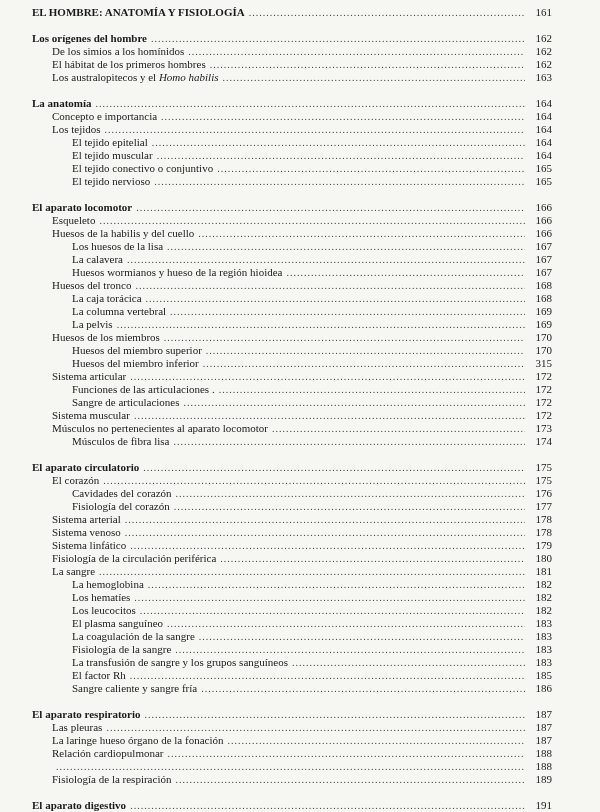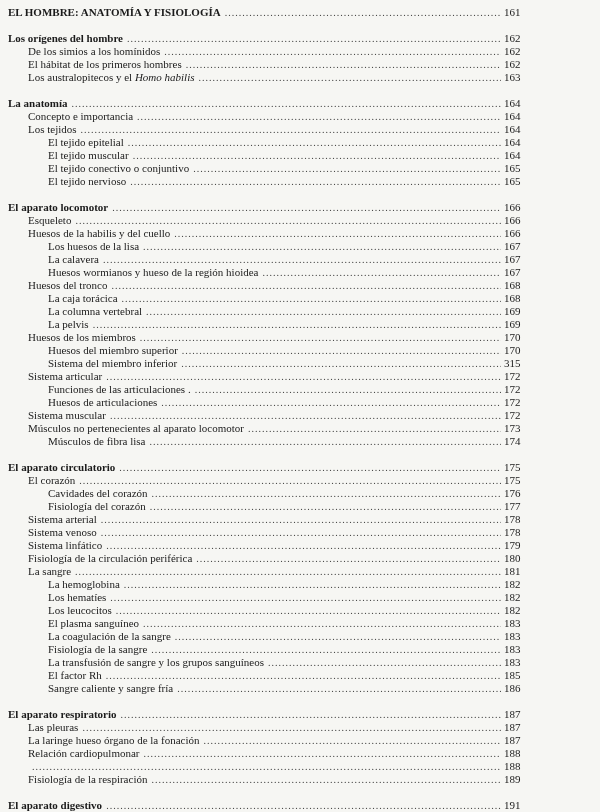--- a/index.html
+++ b/index.html
@@ -9,20 +9,21 @@
     background: #f6f6f3;
     color: #1b1b1b;
     font-family: "Liberation Serif", "DejaVu Serif", serif;
     overflow: hidden;
   }
   .page {
     box-sizing: border-box;
     width: 536px;
     height: 812px;
     padding: 6px 8px 0 8px;
+    margin-left: 24px;
   }
   .toc-row {
     display: flex;
     align-items: baseline;
     height: 13px;
     line-height: 13px;
     font-size: 11px;
   }
   .toc-row.gap { margin-top: 13px; }
   .toc-row.lvl-0 { padding-left: 0; }
@@ -36,20 +37,21 @@
     overflow: hidden;
     white-space: nowrap;
     font-size: 10px;
     letter-spacing: 1px;
     color: #3d3d3d;
     margin: 0 3px 0 4px;
   }
   .pagenum {
     flex: none;
     width: 24px;
+    text-align: right;
     font-size: 11px;
   }
 </style>
 </head>
 <body>
 
 <div class="page">
   <div>
       <div class="toc-row lvl-0 bold">
         <span class="label"><span>EL HOMBRE: ANATOMÍA Y FISIOLOGÍA</span></span>
@@ -165,36 +167,36 @@
         <span class="label"><span>Huesos de los miembros</span></span>
         <span class="leader">........................................................................................................................................................................................................</span>
         <span class="pagenum">170</span>
       </div>
       <div class="toc-row lvl-2">
         <span class="label"><span>Huesos del miembro superior</span></span>
         <span class="leader">........................................................................................................................................................................................................</span>
         <span class="pagenum">170</span>
       </div>
       <div class="toc-row lvl-2">
-        <span class="label"><span>Sistema del miembro inferior</span></span>
+        <span class="label"><span>Huesos del miembro inferior</span></span>
         <span class="leader">........................................................................................................................................................................................................</span>
         <span class="pagenum">315</span>
       </div>
       <div class="toc-row lvl-1">
         <span class="label"><span>Sistema articular</span></span>
         <span class="leader">........................................................................................................................................................................................................</span>
         <span class="pagenum">172</span>
       </div>
       <div class="toc-row lvl-2">
         <span class="label"><span>Funciones de las articulaciones .</span></span>
         <span class="leader">........................................................................................................................................................................................................</span>
         <span class="pagenum">172</span>
       </div>
       <div class="toc-row lvl-2">
-        <span class="label"><span>Huesos de articulaciones</span></span>
+        <span class="label"><span>Sangre de articulaciones</span></span>
         <span class="leader">........................................................................................................................................................................................................</span>
         <span class="pagenum">172</span>
       </div>
       <div class="toc-row lvl-1">
         <span class="label"><span>Sistema muscular</span></span>
         <span class="leader">........................................................................................................................................................................................................</span>
         <span class="pagenum">172</span>
       </div>
       <div class="toc-row lvl-1">
         <span class="label"><span>Músculos no pertenecientes al aparato locomotor</span></span>

